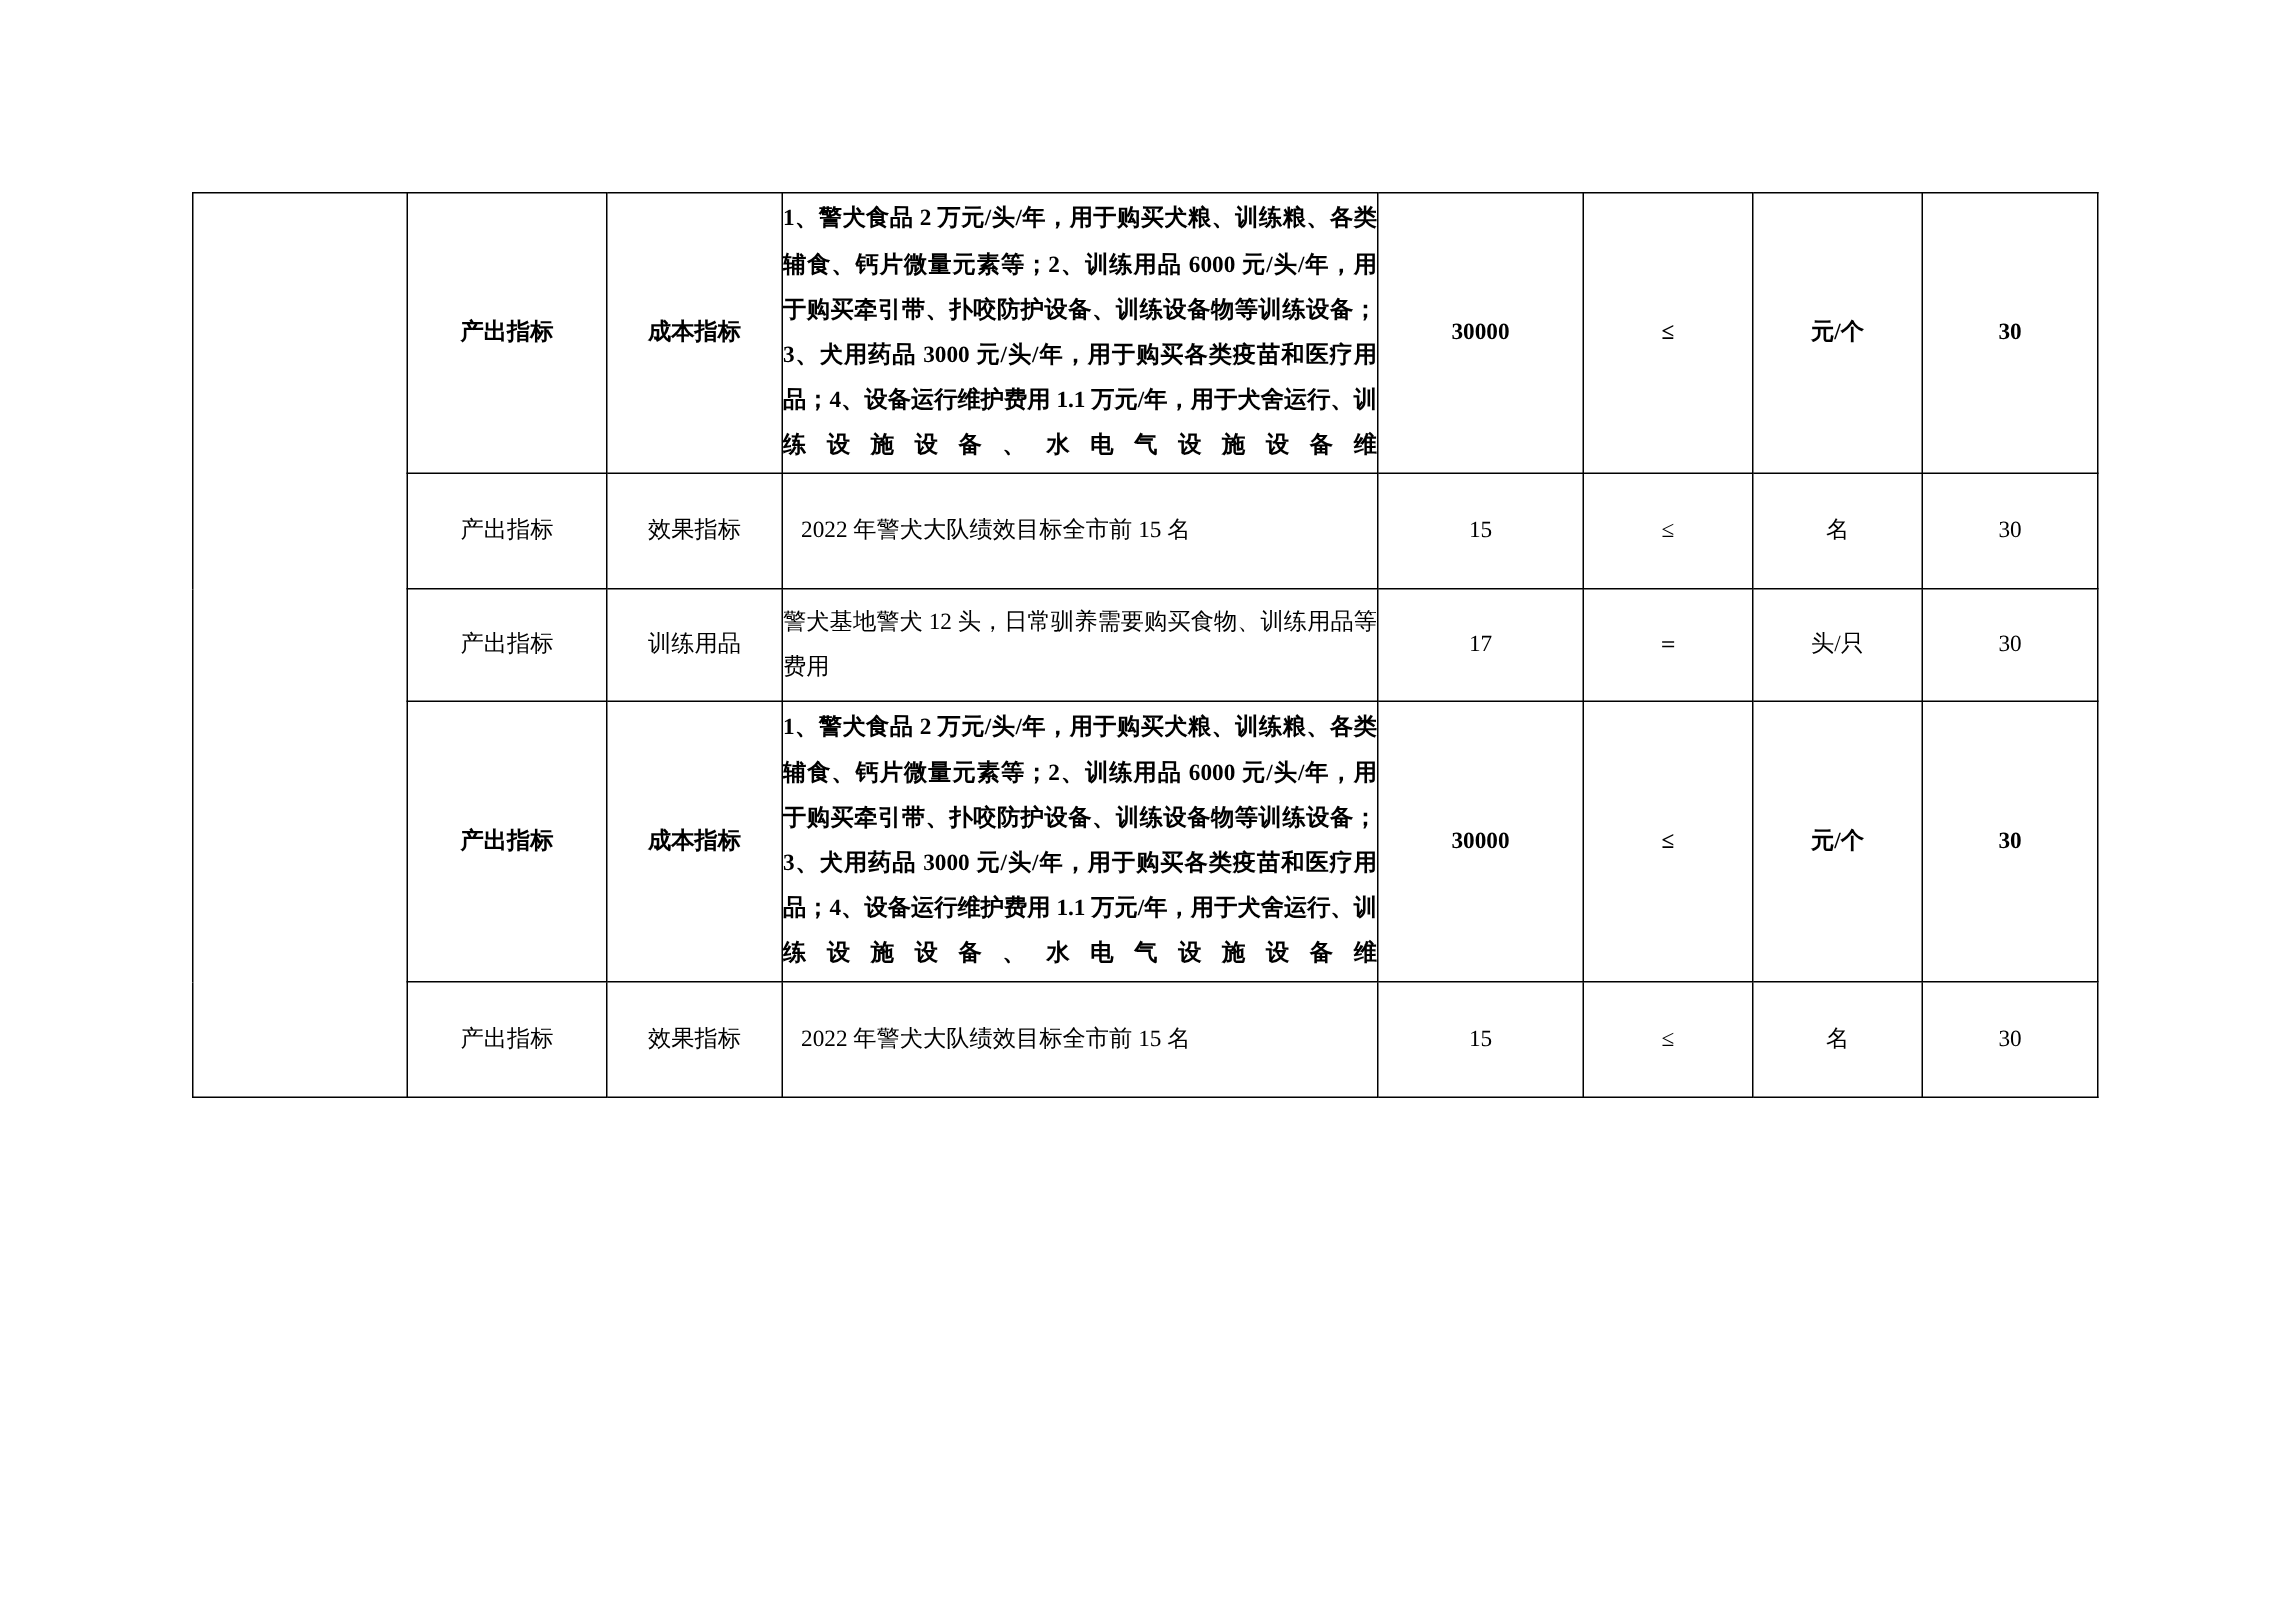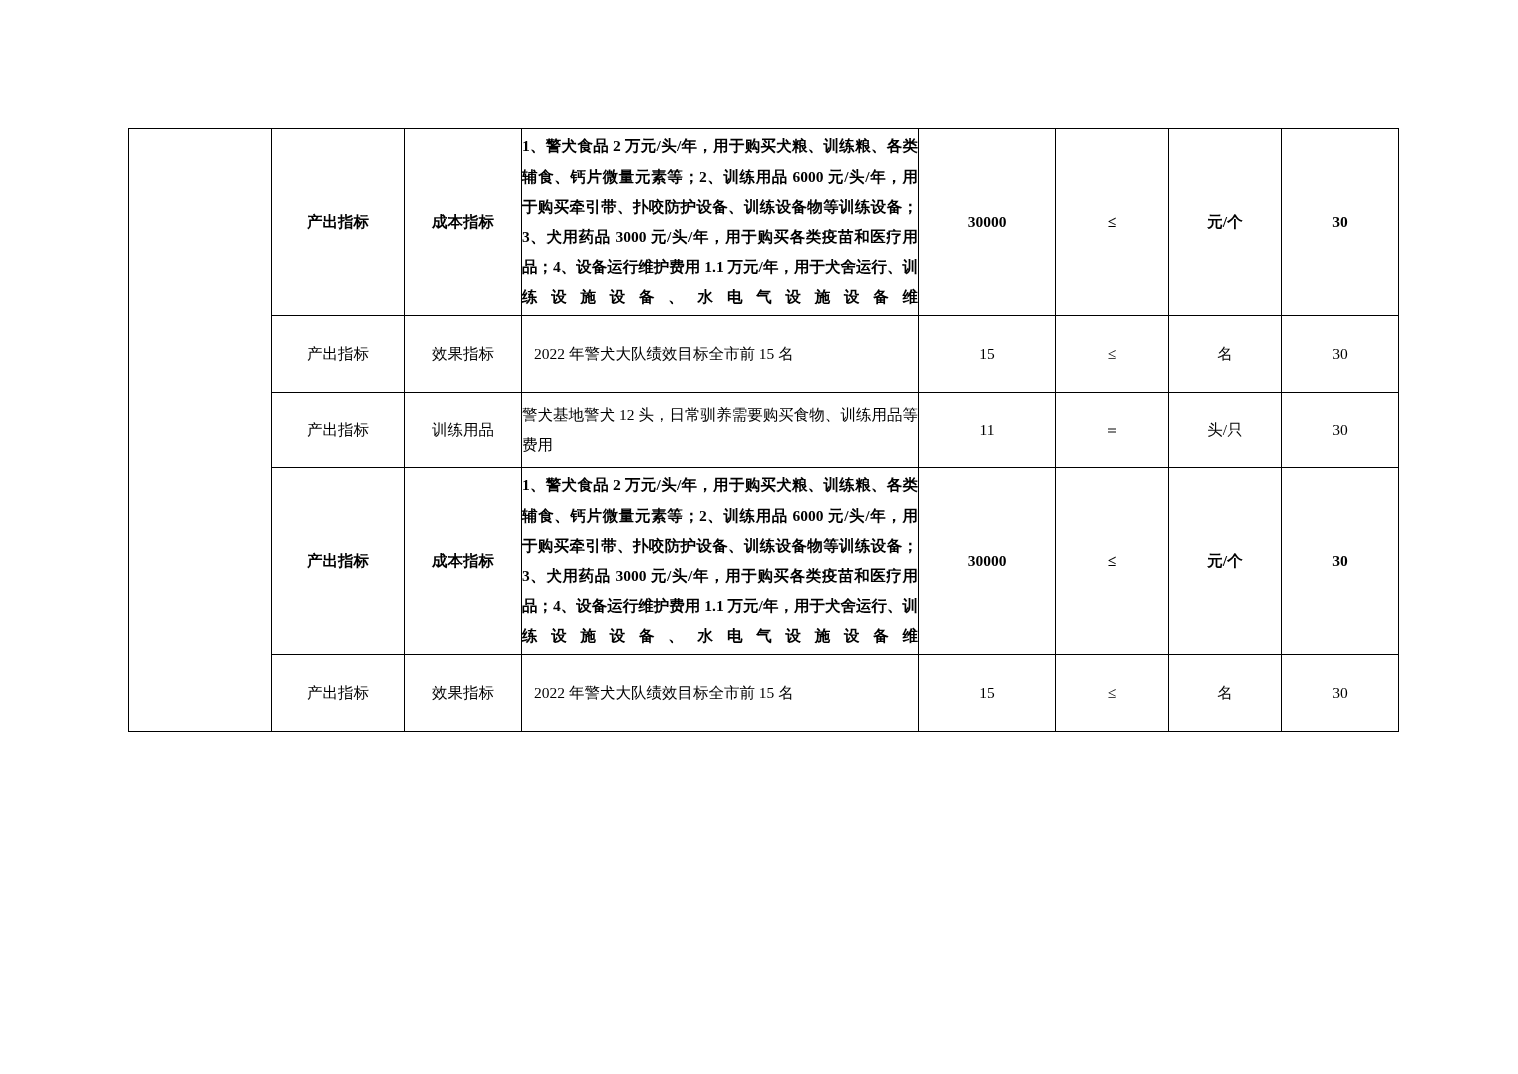--- a/index.html
+++ b/index.html
@@ -94,21 +94,21 @@
           <td class="col-desc cell-desc short">2022 年警犬大队绩效目标全市前 15 名</td>
           <td class="col-value cell-center">15</td>
           <td class="col-op cell-center">≤</td>
           <td class="col-unit cell-center">名</td>
           <td class="col-score cell-center">30</td>
         </tr>
         <tr class="row-mid">
           <td class="col-type cell-center">产出指标</td>
           <td class="col-kind cell-center">训练用品</td>
           <td class="col-desc cell-desc two-line">警犬基地警犬 12 头，日常驯养需要购买食物、训练用品等费用</td>
-          <td class="col-value cell-center">11</td>
+          <td class="col-value cell-center">17</td>
           <td class="col-op cell-center">＝</td>
           <td class="col-unit cell-center">头/只</td>
           <td class="col-score cell-center">30</td>
         </tr>
         <tr class="row-tall">
           <td class="col-type cell-center">产出指标</td>
           <td class="col-kind cell-center">成本指标</td>
           <td class="col-desc cell-desc">1、警犬食品 2 万元/头/年，用于购买犬粮、训练粮、各类辅食、钙片微量元素等；2、训练用品 6000 元/头/年，用于购买牵引带、扑咬防护设备、训练设备物等训练设备；3、犬用药品 3000 元/头/年，用于购买各类疫苗和医疗用品；4、设备运行维护费用 1.1 万元/年，用于犬舍运行、训练设施设备、水电气设施设备维</td>
           <td class="col-value cell-center">30000</td>
           <td class="col-op cell-center">≤</td>

